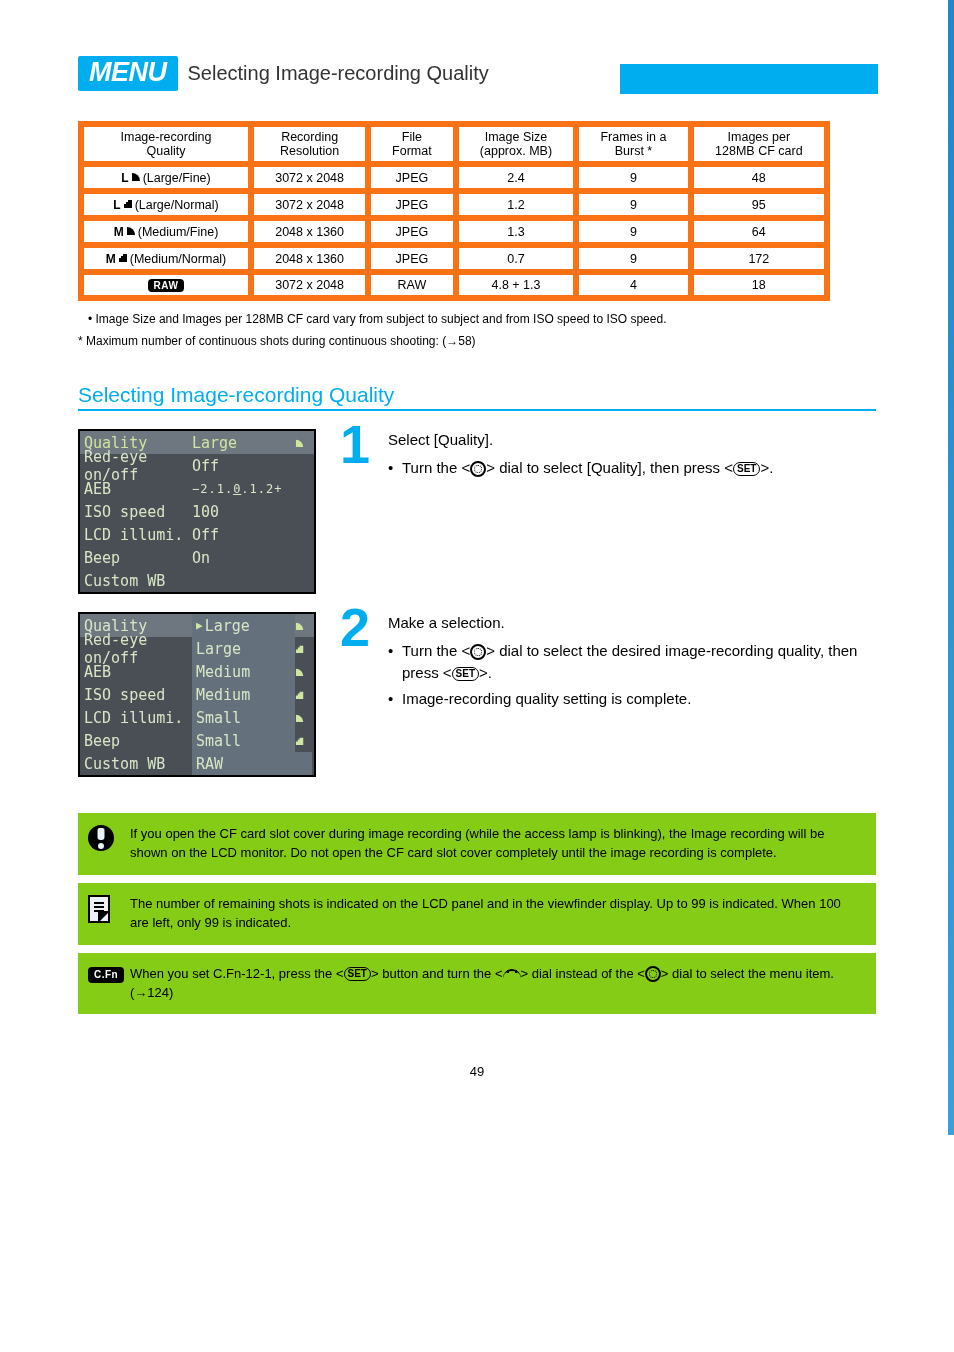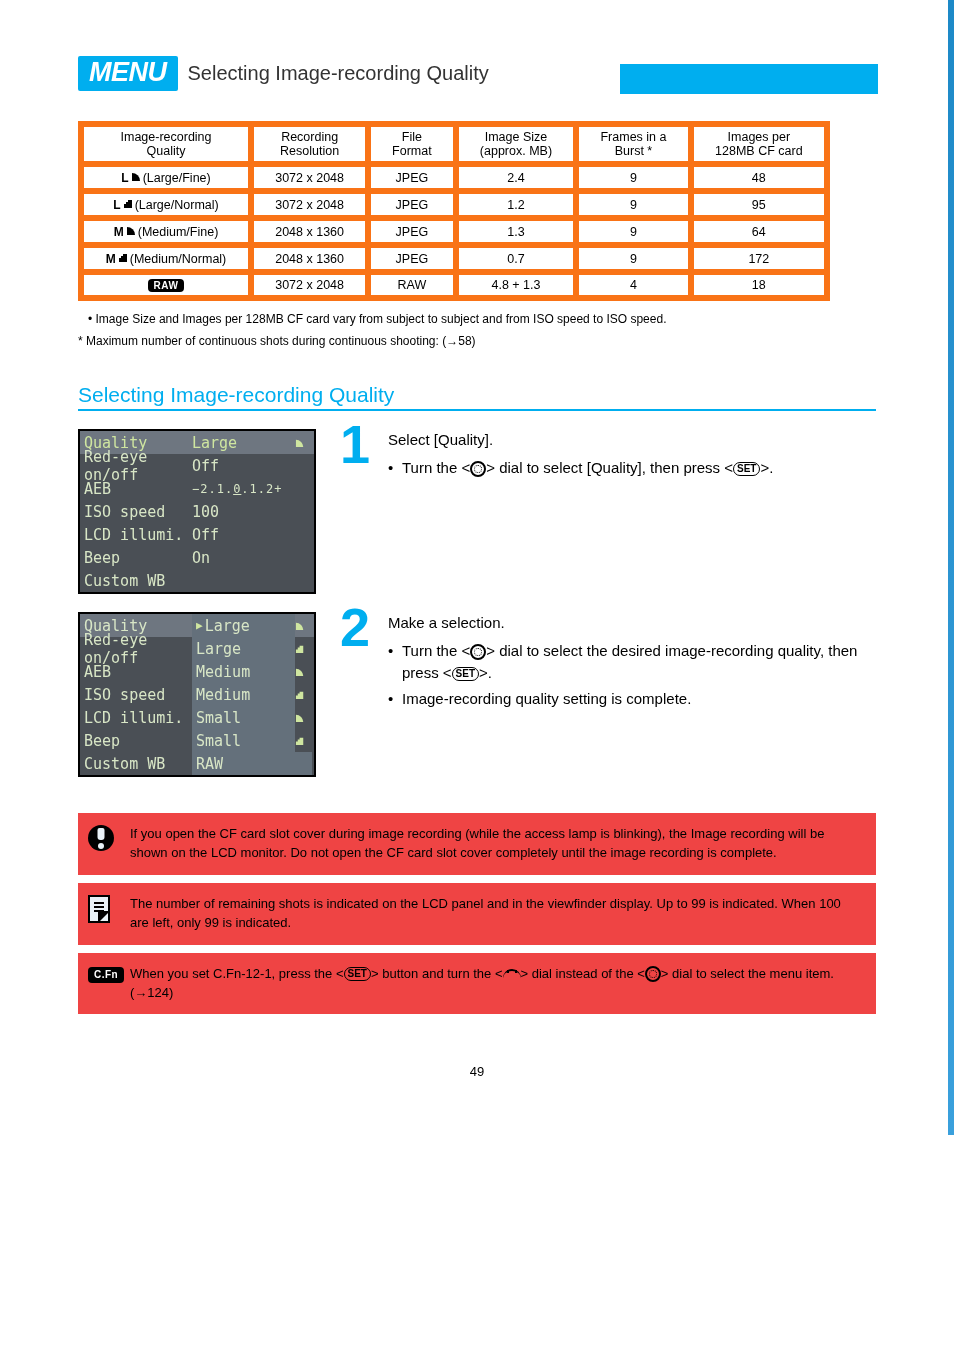--- a/index.html
+++ b/index.html
@@ -175,21 +175,21 @@
     position:absolute;
     top:-1px;
     width:2px; height:3px;
     background:#000;
   }
   .main-dial-icon::before { left:4px; }
   .main-dial-icon::after { right:4px; }
 
   
   .note-box {
-    background: #ef4444;
+    background: #84cc16;
     padding: 12px 14px 12px 52px;
     position: relative;
     margin-top: 36px;
     font-size: 13px;
     line-height: 1.45;
     min-height: 50px;
   }
   .note-box + .note-box { margin-top: 8px; }
   .note-icon {
     position:absolute;

